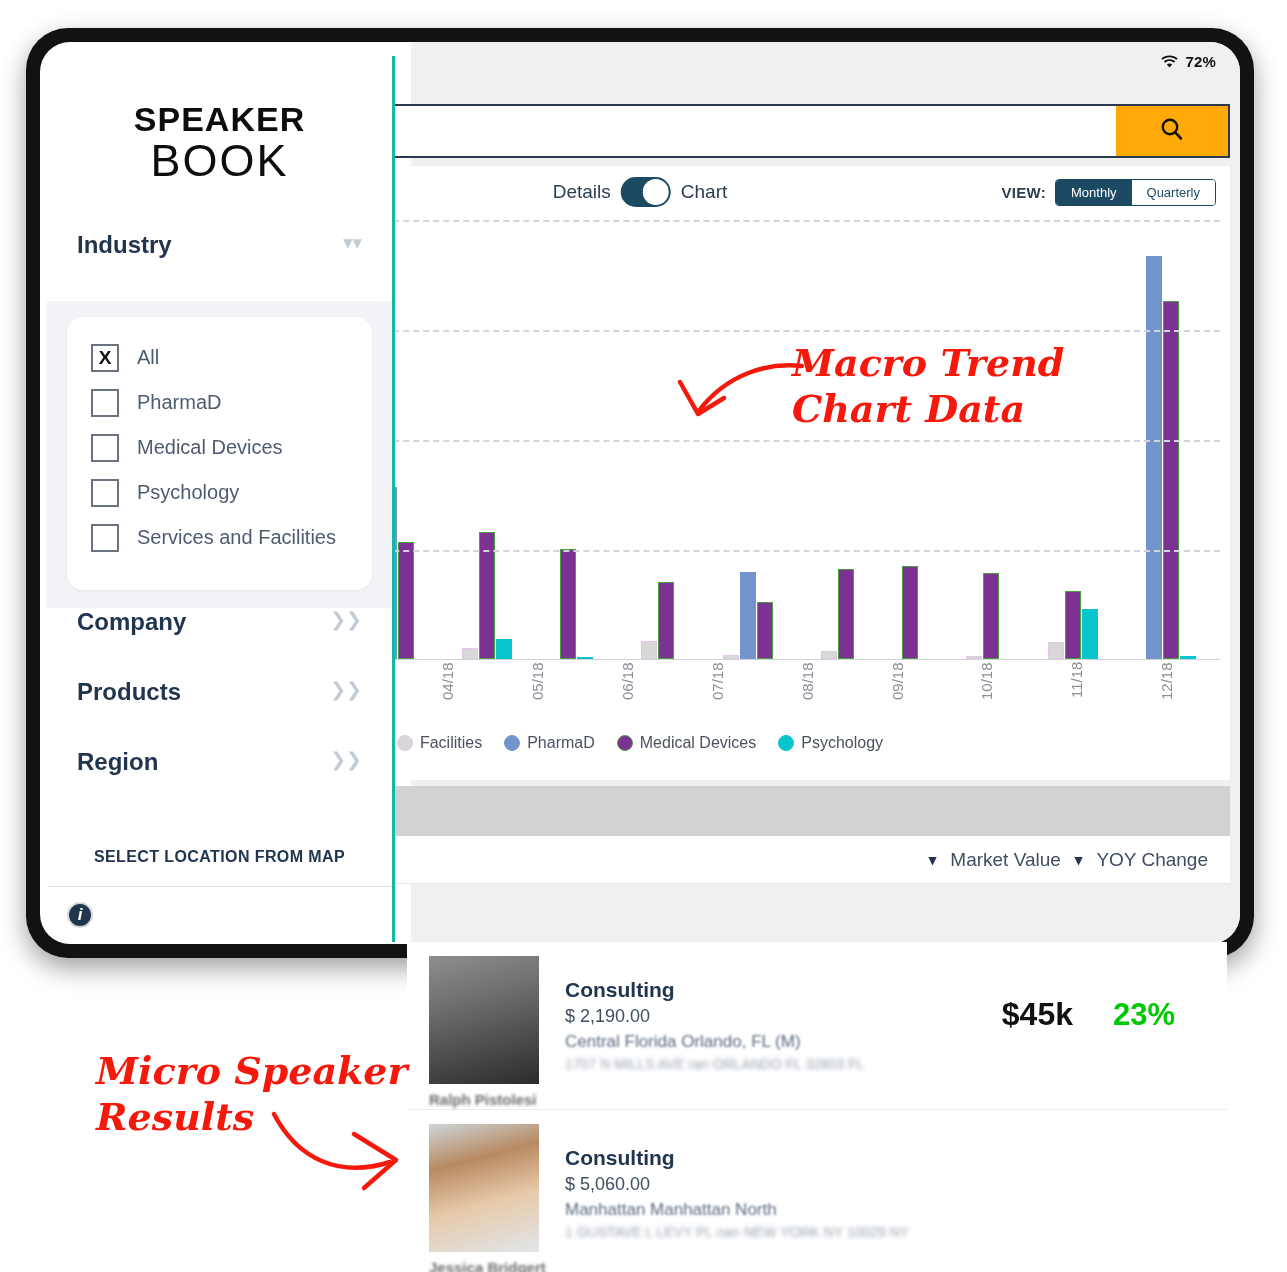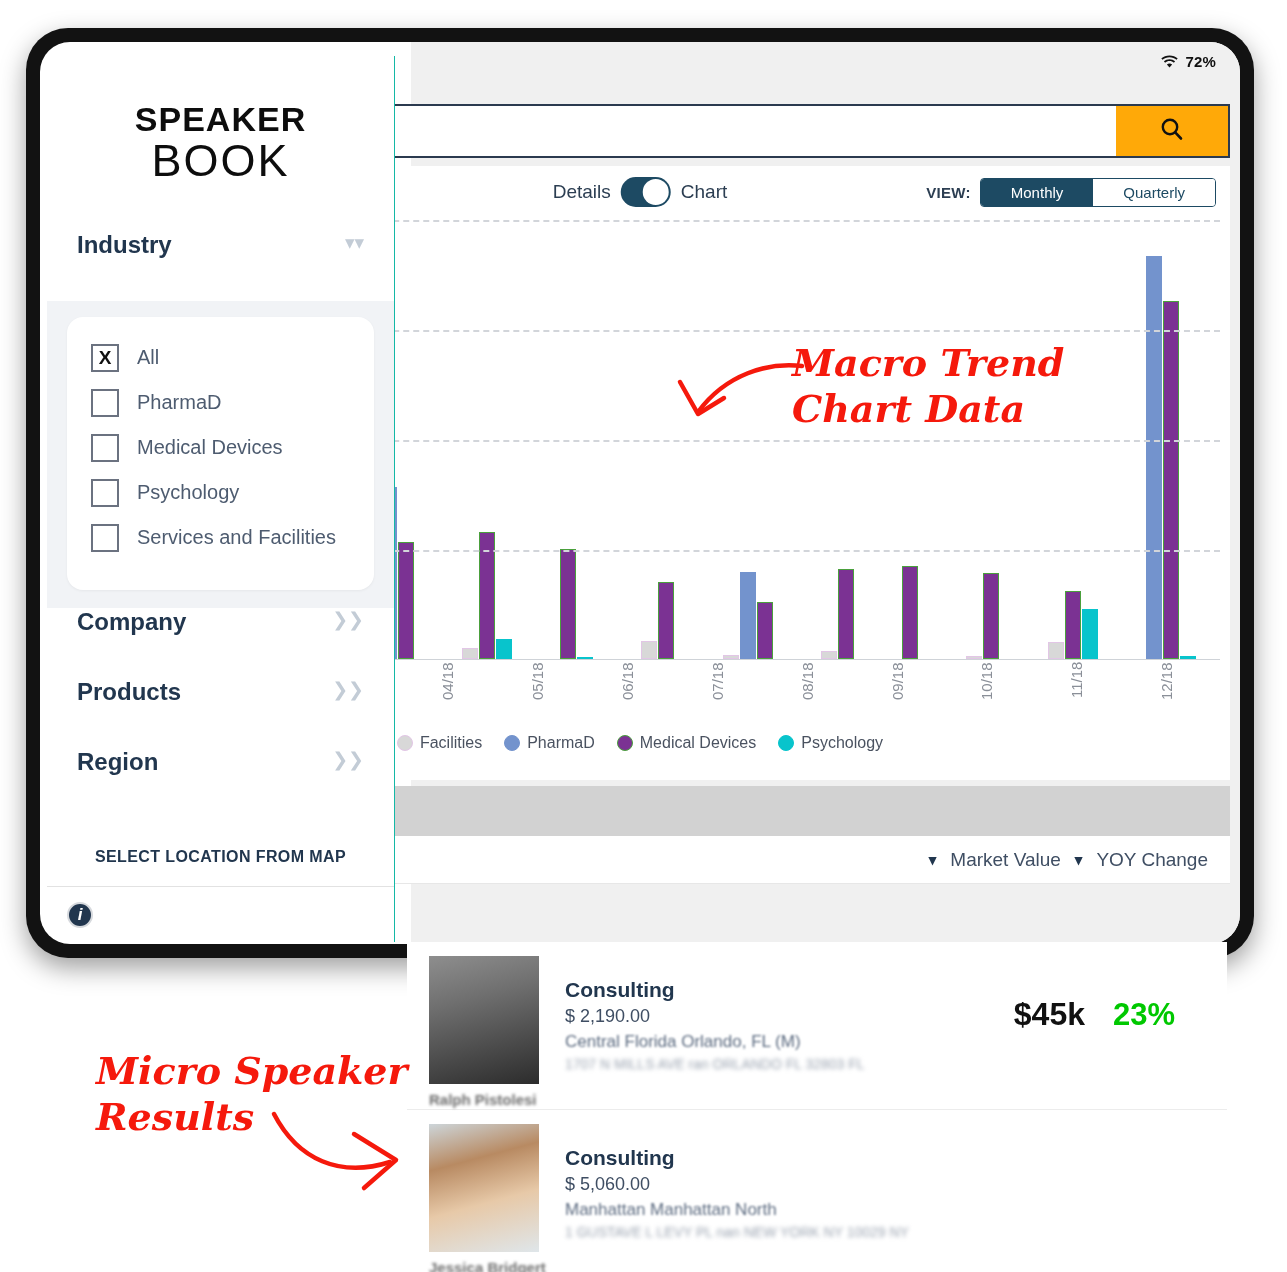--- a/index.html
+++ b/index.html
@@ -74,21 +74,21 @@
     width: 50px; height: 30px; border-radius: 15px; background: #1d4a63;
     position: relative; cursor: pointer;
   }
   #details-chart-toggle .knob {
     position: absolute; top: 2px; right: 2px; width: 26px; height: 26px;
     border-radius: 50%; background: #ffffff;
   }
 
   #view-group { position: absolute; right: 14px; display: flex; align-items: center; gap: 9px; }
   #view-switch { display: flex; border: 1px solid #1d4a63; border-radius: 4px; overflow: hidden; }
-  #view-switch div { padding: 5px 30px; font-size: 15px; cursor: pointer; }
+  #view-switch div { padding: 5px 15px; font-size: 13px; cursor: pointer; }
   .vw-on  { background: #1d4a63; color: #ffffff; }
   .vw-off { background: #ffffff; color: #1d4a63; }
 
   
   #plot-wrap { position: relative; height: 500px; margin-top: 2px; }
   #y-axis {
     position: absolute; left: 0; top: 0; width: 92px; height: 440px;
   }
   .ytick {
     position: absolute; right: 4px; transform: translateY(-50%);
@@ -161,29 +161,29 @@
   .avatar-name {
     position: absolute; left: 0; bottom: -24px; font-size: 15px; font-weight: 700;
     color: #6d6d6d; filter: blur(1.6px); white-space: nowrap;
   }
   .row-info { margin-left: 26px; padding-top: 22px; }
   .row-title { font-size: 21px; font-weight: 700; color: #21364e; }
   .row-amount { font-size: 18px; color: #3f4e63; margin-top: 4px; }
   .row-loc { font-size: 17px; color: #5c6b80; margin-top: 5px; filter: blur(1.1px); }
   .row-addr { font-size: 14px; color: #9aa3b0; margin-top: 4px; filter: blur(2px); }
   .row-metrics {
-    margin-left: auto; display: flex; align-items: center; gap: 28px; padding-top: 40px;
+    margin-left: auto; display: flex; align-items: center; gap: 40px; padding-top: 40px;
   }
   .row-value { font-size: 32px; font-weight: 700; color: #111; }
   .row-change { font-size: 31px; font-weight: 700; min-width: 92px; }
 
   
   #sidebar {
     position: absolute; left: 47px; top: 56px; width: 348px; height: 886px;
-    background: #ffffff; z-index: 10; border-right: 1px solid #14b8a6;
+    background: #ffffff; z-index: 10; border-right: 3px solid #14b8a6;
     border-top-left-radius: 22px; border-bottom-left-radius: 22px;
   }
   #logo { padding-top: 44px; text-align: center; }
   #logo-speaker { font-size: 34px; font-weight: 700; letter-spacing: 1px; color: #0d0d0d; }
   #logo-book { font-size: 45px; font-weight: 300; letter-spacing: 2px; color: #0d0d0d; margin-top: -4px; }
 
   .side-section {
     display: flex; justify-content: space-between;
     padding: 0 30px; height: 70px; cursor: pointer;
   }

